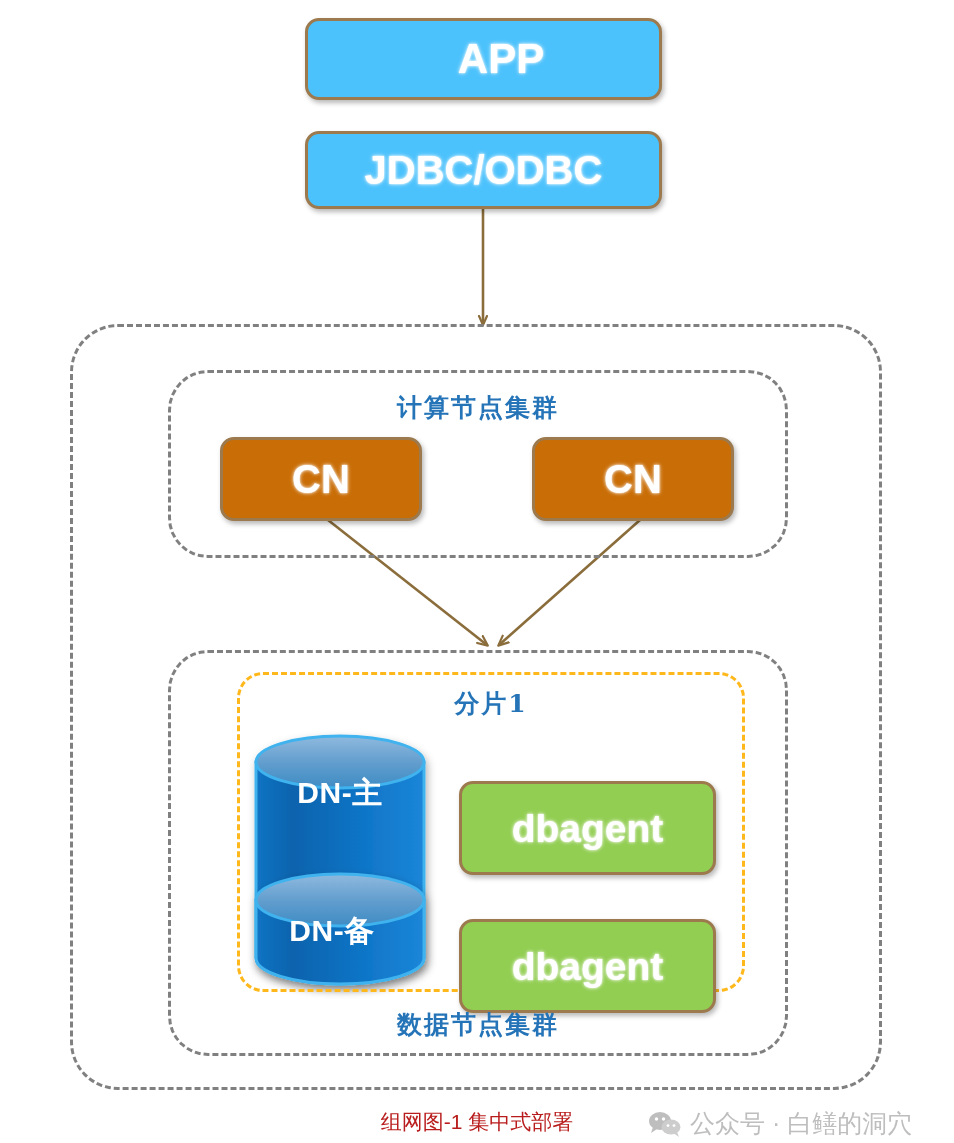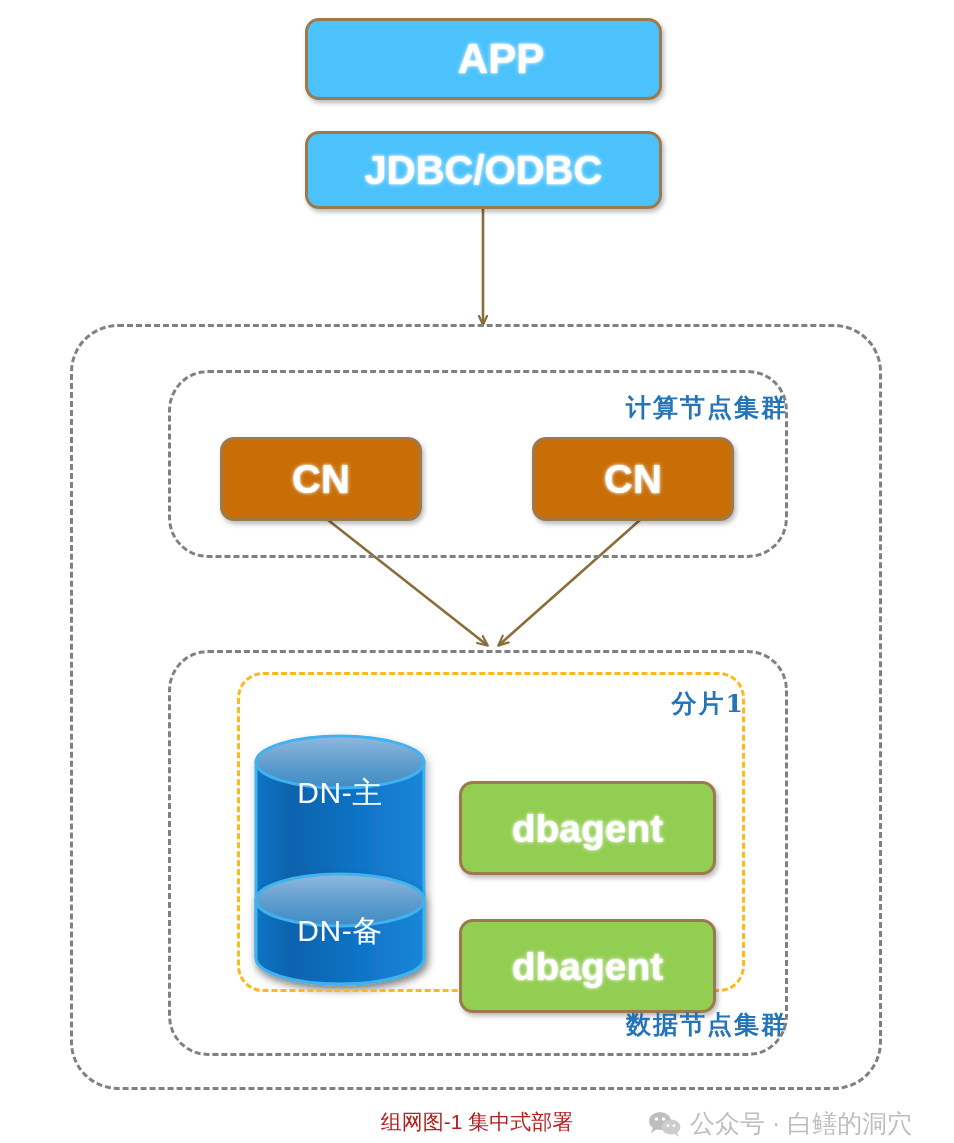--- a/index.html
+++ b/index.html
@@ -72,29 +72,29 @@
 
   
   .group-title {
     position: absolute;
     color: #2574b8;
     font-family: "DejaVu Serif", "Liberation Serif", serif;
     font-weight: bold;
     font-size: 25px;
     letter-spacing: 2px;
     white-space: nowrap;
-    text-align: right;
+    text-align: center;
   }
   .cyl-label {
     position: absolute;
     left: 0;
     width: 100%;
     text-align: center;
     color: #ffffff;
-    font-weight: normal;
+    font-weight: bold;
     font-size: 30px;
     letter-spacing: 0.5px;
     pointer-events: none;
   }
 
   
   .caption {
     position: absolute;
     left: 0;
     width: 954px;
@@ -188,21 +188,21 @@
   </div>
 
   <div class="node-box node-brown" style="left:532px; top:437px; width:202px; height:84px; font-size:40px;">
     <span class="label-white-shadow">CN</span>
   </div>
 
   <div class="group-title" style="left:237px; top:687px; width:508px;">分片1</div>
 
   <div class="cyl-label" style="left:256px; top:773px; width:168px;">DN-主</div>
 
-  <div class="cyl-label" style="left:256px; top:911px; width:168px;">DN-备</div>
+  <div class="cyl-label" style="left:248px; top:911px; width:168px;">DN-备</div>
 
   <div class="node-box node-green" style="left:459px; top:745px; width:257px; height:94px; font-size:39px;">
     <span class="label-white-shadow">dbagent</span>
   </div>
 
   <div class="node-box node-green" style="left:459px; top:883px; width:257px; height:94px; font-size:39px;">
     <span class="label-white-shadow">dbagent</span>
   </div>
 
   <div class="group-title" style="left:168px; top:1008px; width:620px;">数据节点集群</div>

